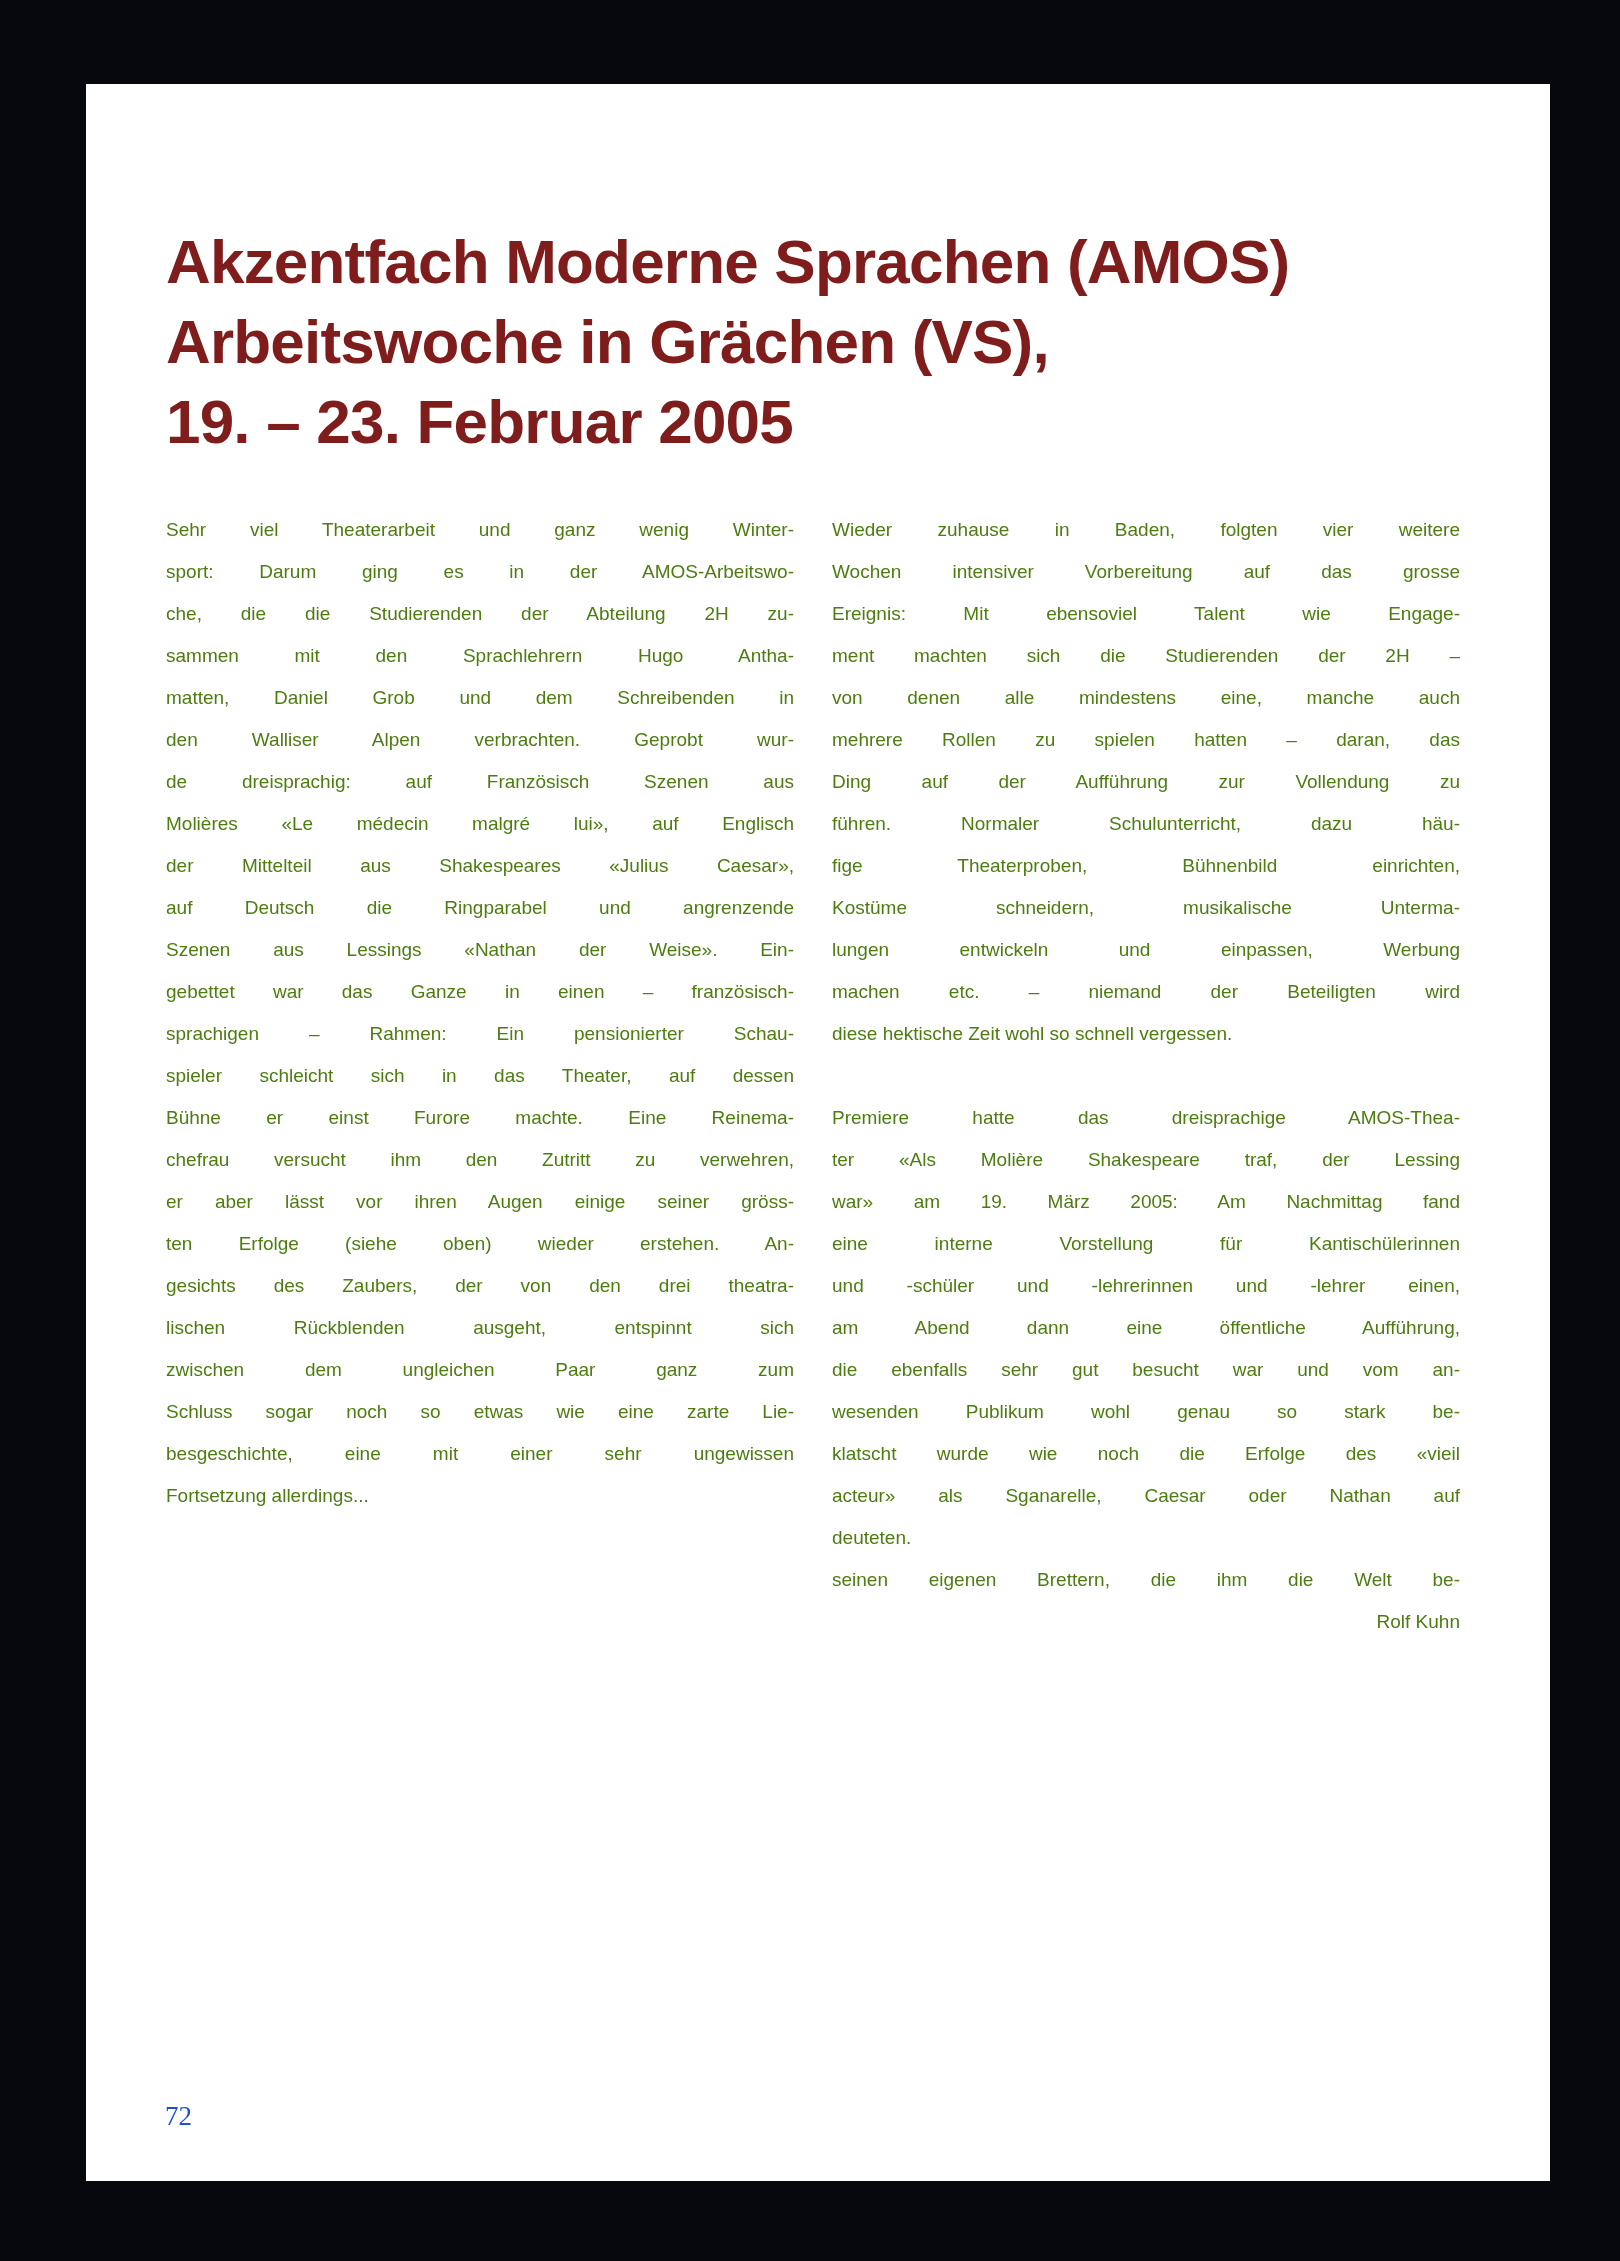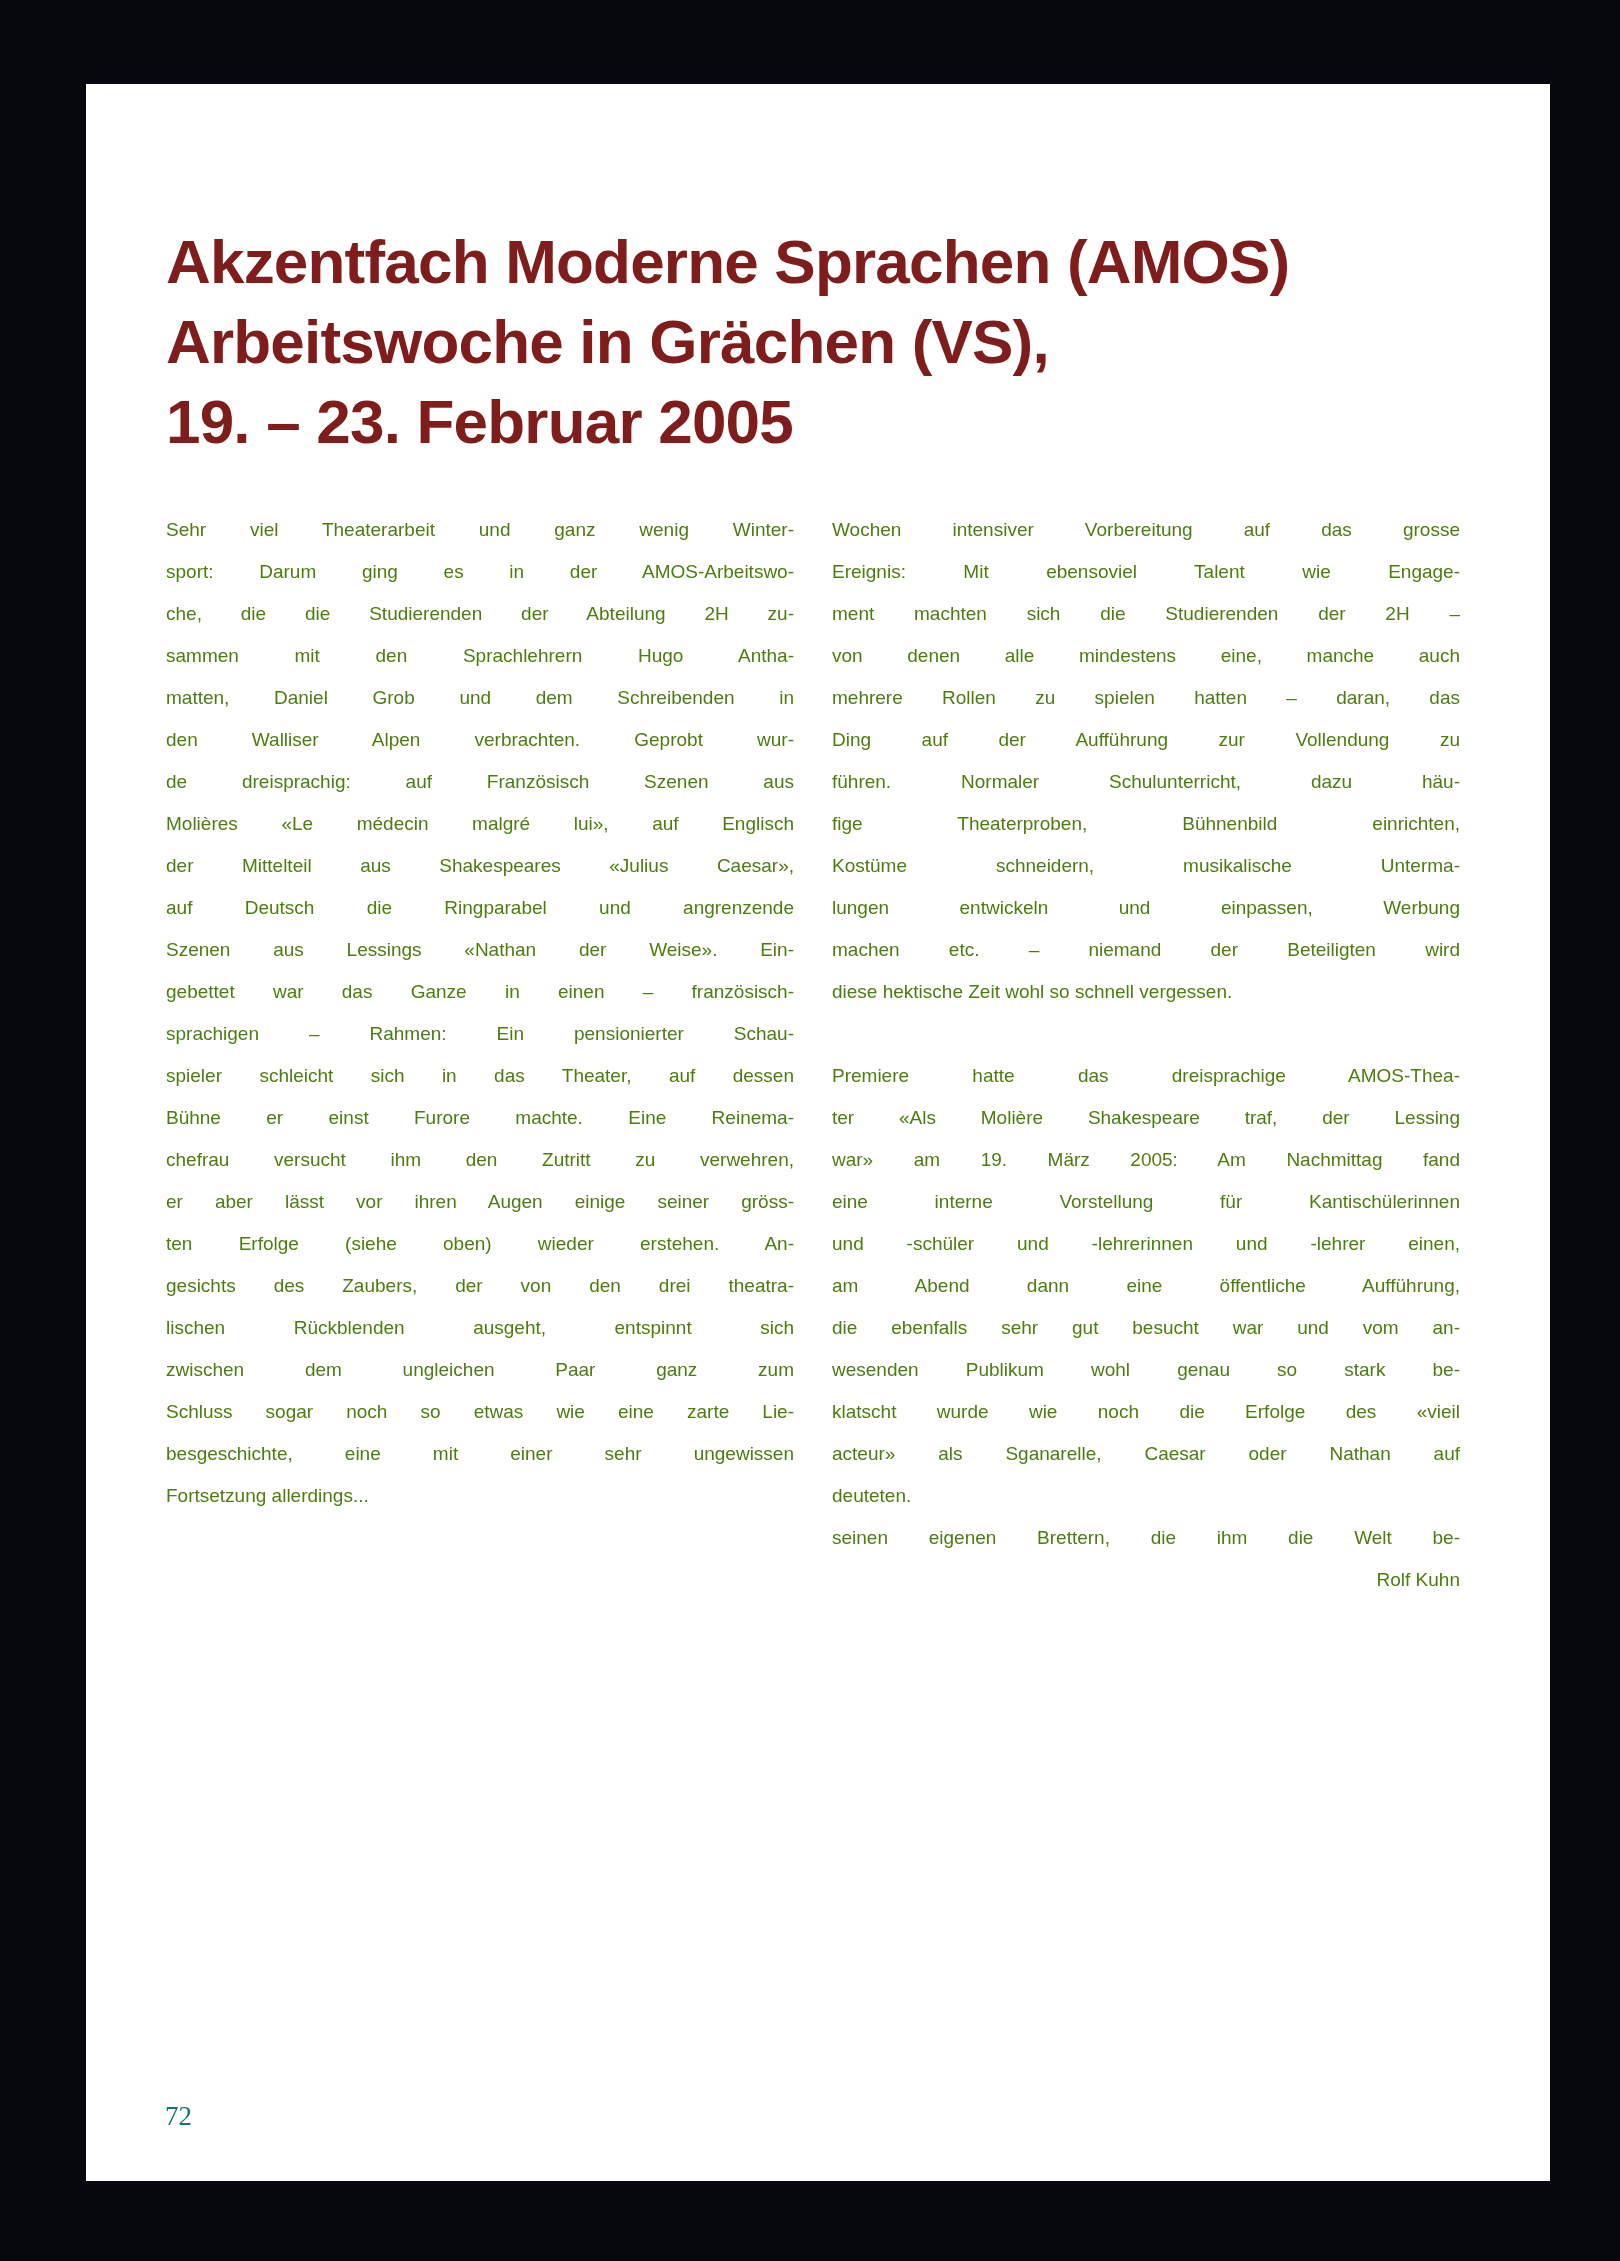--- a/index.html
+++ b/index.html
@@ -23,21 +23,21 @@
     line-height:42px; color:#4d7c0f; text-align:justify;
   }
   .col.left { left:80px; }
   .col.right { left:746px; }
   .col .line { display:block; white-space:nowrap; height:42px; text-align:justify; text-align-last:justify; }
   .col .line.last { text-align-last:left; }
   .col .gap { display:block; height:42px; }
   .signature { display:block; text-align:right; height:42px; }
   .page-number {
     position:absolute; left:79px; top:2017px;
-    font-family:"Liberation Serif", serif; font-size:27px; color:#0f766e;
+    font-family:"Liberation Serif", serif; font-size:27px; color:#1d4ed8;
   }
 </style>
 </head>
 <body>
 
 <div class="page">
   <h1 class="title">
     <span>Akzentfach Moderne Sprachen (AMOS)</span>
     <span>Arbeitswoche in Grächen (VS),</span>
     <span>19. – 23. Februar 2005</span>
@@ -65,20 +65,21 @@
     <span class="line">gesichts des Zaubers, der von den drei theatra-</span>
     <span class="line">lischen Rückblenden ausgeht, entspinnt sich</span>
     <span class="line">zwischen dem ungleichen Paar ganz zum</span>
     <span class="line">Schluss sogar noch so etwas wie eine zarte Lie-</span>
     <span class="line">besgeschichte, eine mit einer sehr ungewissen</span>
     <span class="line last">Fortsetzung allerdings...</span>
   </div>
 
   <div class="col right">
     <div>
+      <span class="line">Wieder zuhause in Baden, folgten vier weitere</span>
       <span class="line">Wochen intensiver Vorbereitung auf das grosse</span>
       <span class="line">Ereignis: Mit ebensoviel Talent wie Engage-</span>
       <span class="line">ment machten sich die Studierenden der 2H –</span>
       <span class="line">von denen alle mindestens eine, manche auch</span>
       <span class="line">mehrere Rollen zu spielen hatten – daran, das</span>
       <span class="line">Ding auf der Aufführung zur Vollendung zu</span>
       <span class="line">führen. Normaler Schulunterricht, dazu häu-</span>
       <span class="line">fige Theaterproben, Bühnenbild einrichten,</span>
       <span class="line">Kostüme schneidern, musikalische Unterma-</span>
       <span class="line">lungen entwickeln und einpassen, Werbung</span>

